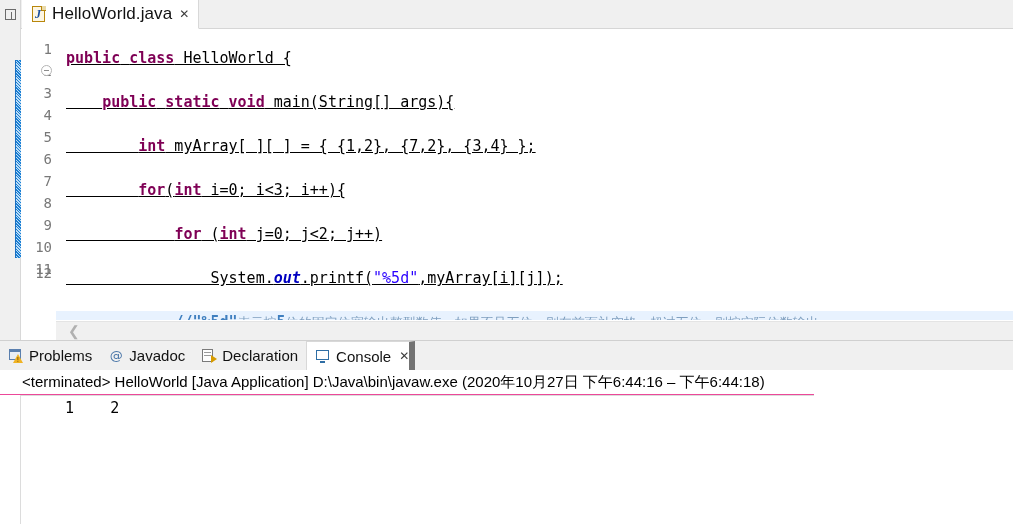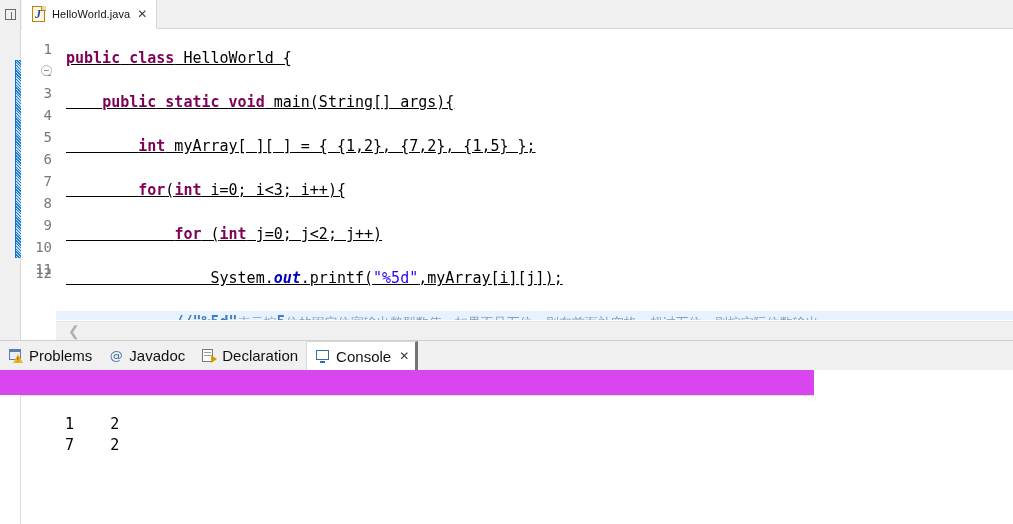--- a/index.html
+++ b/index.html
@@ -42,21 +42,21 @@
   }
   .java-icon .fold {
     position:absolute; right:1px; top:0; width:5px; height:5px;
     background:#e8d9a8; border-left:1px solid #b8860b; border-bottom:1px solid #b8860b;
   }
   .java-icon .j {
     position:absolute; left:3px; top:2px; font-family:"Liberation Serif", serif;
     font-size:12px; font-weight:700; color:#1a4fa0; line-height:12px; font-style:italic;
   }
   .tab-title {
-    font-size: 11px; color: #111; letter-spacing: 0.1px;
+    font-size: 17px; color: #111; letter-spacing: 0.1px;
     font-family: "Liberation Sans", sans-serif;
   }
   .tab-close {
     font-size: 12px; color: #3c3c3c; line-height: 1; margin-left: 2px;
     font-family: "DejaVu Sans", sans-serif;
   }
 
   
   .editor-body {
     position: absolute; left: 0; top: 29px; width: 1013px; height: 311px;
@@ -115,34 +115,34 @@
   }
   .hscroll-arrow {
     position: absolute; left: 12px; top: 2px;
     font-size: 14px; color: #b0b0b0; font-family: "DejaVu Sans", sans-serif;
     line-height: 15px;
   }
 
   
   .bottom-panel {
     position: absolute; left: 0; top: 340px; width: 814px; height: 184px;
-    background: #d946ef;
+    background: #ec4899;
   }
   .view-tabbar {
     position: absolute; left: 0; top: 0; width: 1013px; height: 30px;
     background: #f0f0f0; border-top: 1px solid #d0d0d0;
     display: flex; align-items: flex-end;
   }
   .view-tab {
     height: 29px; display: flex; align-items: center; gap: 5px;
     padding: 0 8px; font-size: 15px; color: #111;
   }
   .view-tab.active {
-    background: #ffffff; border-left: 1px solid #d8d8d8; border-right: 3px solid #737373;
-    border-top: 1px solid #d8d8d8; padding-right: 6px;
+    background: #ffffff; border-left: 1px solid #d8d8d8; border-right: 6px solid #737373;
+    border-top: 1px solid #d8d8d8; padding-right: 0;
   }
   .vt-label { font-size: 15px; color: #111; }
   .vt-close { font-size: 12px; color: #3c3c3c; margin-left: 3px; font-family: "DejaVu Sans", sans-serif; }
 
   .ic { width: 16px; height: 16px; position: relative; flex: none; }
   
   .ic-problems .base { position:absolute; left:1px; top:1px; width:12px; height:11px; background:#e9eef5; border:1px solid #5a7fae; }
   .ic-problems .bar  { position:absolute; left:1px; top:1px; width:12px; height:3px; background:#5a7fae; }
   .ic-problems .warn { position:absolute; left:5px; top:6px; width:0; height:0; border-left:5px solid transparent; border-right:5px solid transparent; border-bottom:9px solid #f0b323; }
   .ic-problems .warn:after { content:"!"; position:absolute; left:-1.5px; top:3px; font-size:7px; color:#5a3a00; font-family:"DejaVu Sans",sans-serif; line-height:6px; }
@@ -160,21 +160,21 @@
   .console-status {
     position: absolute; left: 0; top: 30px; width: 1013px; height: 24px;
     background: #ffffff;
     font-size: 15px; color: #000;
     line-height: 24px; padding-left: 22px; white-space: nowrap;
     font-family: "Liberation Sans", sans-serif;
   }
   .console-out {
     position: absolute; left: 20px; top: 55px; right: 0; bottom: 0;
     background: #ffffff; border-left: 1px solid #dcdcdc; border-top: 1px solid #dcdcdc;
-    padding: 18px 0 0 0;
+    padding: 2px 0 0 0;
   }
   .console-line {
     font-family: "DejaVu Sans Mono", monospace;
     font-size: 15px; color: #000; line-height: 21px; white-space: pre;
     padding-left: 8px;
   }
   .left-gutter-strip {
     position: absolute; left: 0; top: 55px; width: 20px; bottom: 0; background: #ffffff;
   }
 </style>
@@ -210,21 +210,21 @@
       <div class="ln" style="top: 141px;">7</div>
       <div class="ln" style="top: 163px;">8</div>
       <div class="ln" style="top: 185px;">9</div>
       <div class="ln" style="top: 207px;">10</div>
       <div class="ln" style="top: 229px;">11</div>
       <div class="ln" style="top: 233px;">12</div>
     </div>
   <div class="code-area" id="code-area">
       <div class="code-line" style="top: 9px; margin-top: 9px;"><span class="kw">public</span><span> </span><span class="kw">class</span><span> HelloWorld {</span></div>
       <div class="code-line" style="top: 31px;"><span>    </span><span class="kw">public</span><span> </span><span class="kw">static</span><span> </span><span class="kw">void</span><span> main(String[] args){</span></div>
-      <div class="code-line" style="top: 53px;"><span>        </span><span class="kw">int</span><span> myArray[ ][ ] = { {1,2}, {7,2}, {1,5} };</span></div>
+      <div class="code-line" style="top: 53px;"><span>        </span><span class="kw">int</span><span> myArray[ ][ ] = { {1,2}, {7,2}, {3,4} };</span></div>
       <div class="code-line" style="top: 75px;"><span>        </span><span class="kw">for</span><span>(</span><span class="kw">int</span><span> i=0; i&lt;3; i++){</span></div>
       <div class="code-line" style="top: 97px;"><span>            </span><span class="kw">for</span><span> (</span><span class="kw">int</span><span> j=0; j&lt;2; j++)</span></div>
       <div class="code-line" style="top: 119px;"><span>                System.</span><span class="fld">out</span><span>.printf(</span><span class="str">"%5d"</span><span>,myArray[i][j]);</span></div>
       <div class="code-line highlight" style="top: 141px;"><span>            </span><span class="cmt-b">//"%5d"</span><span class="cmt-cn">表示按</span><span class="cmt-b">5</span><span class="cmt-cn">位的固定位宽输出整型数值。如果不足五位，则在前面补空格；超过五位，则按实际位数输出</span></div>
     </div>
   <div class="hscroll">
     <span class="hscroll-arrow">❮</span>
   </div>
 <div class="fold-marker" style="top: 36px;"></div>
   </div>
@@ -262,18 +262,18 @@
         <span style="display: inline-flex;">
           <span class="ic ic-console">
             <span class="scr"></span>
             <span class="stand"></span>
           </span>
         </span>
         <span class="vt-label">Console</span>
         <span class="vt-close">✕</span>
       </div>
     </div>
+  <div class="console-status">&lt;terminated&gt; HelloWorld [Java Application] D:\Java\bin\javaw.exe  (2020年10月27日 下午6:44:16 – 下午6:44:18)</div>
   <div class="left-gutter-strip"></div>
   <div class="console-out" id="console-out">
       <div class="console-line">    1    2</div>
-      <div class="console-line">    7    2</div>
     </div>
 </div>
 
 </body></html>

